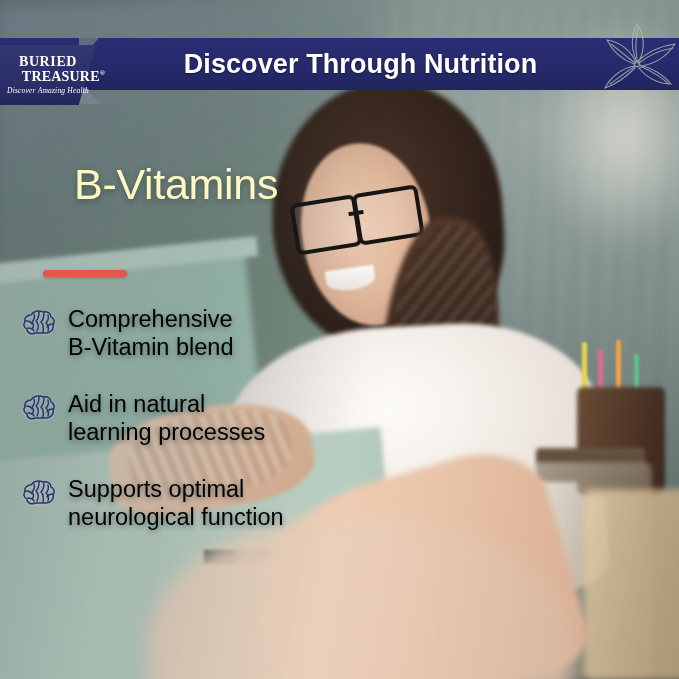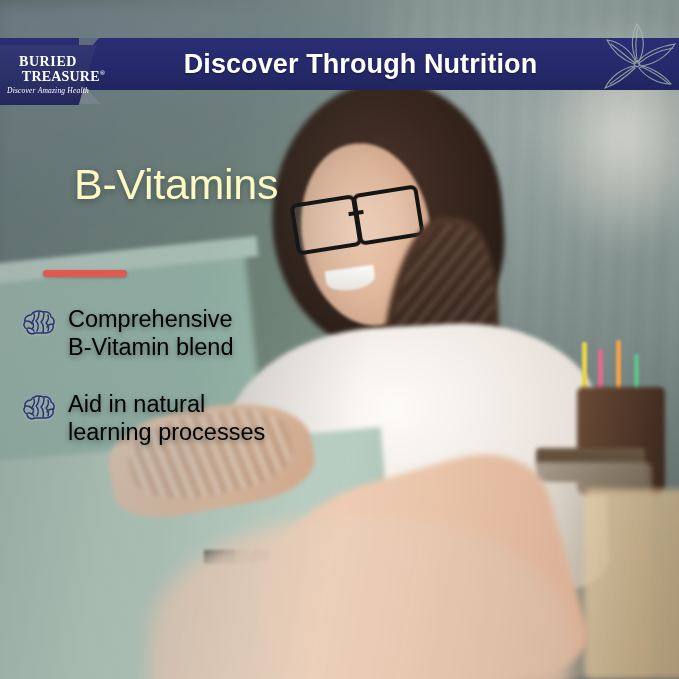--- a/index.html
+++ b/index.html
@@ -404,16 +404,36 @@
             <path d="M6 19 C9 19 11 20 12 22"></path>
           </g>
         </svg>
       </div>
       <div class="bullet-text">
         <div>Aid in natural</div>
         <div>learning processes</div>
       </div>
     </div>
 
+    <div class="bullet">
+      <div class="bullet-icon">
+        <svg width="34" height="28" viewBox="0 0 34 28">
+          <g fill="none" stroke="#2d3272" stroke-width="1.5" stroke-linecap="round" stroke-linejoin="round">
+            <path d="M9 6 C5 6 2 9 3 13 C1 15 2 19 5 20 C5 24 9 26 13 24 L24 24 C29 24 32 20 31 16 C33 13 32 9 29 8 C29 4 25 2 21 3 C17 1 11 2 9 6 Z"></path>
+            <path d="M12 5 C13 8 12 11 10 13 C12 15 12 18 10 20"></path>
+            <path d="M17 3 C17 7 16 10 14 12 C16 14 17 18 15 22"></path>
+            <path d="M22 4 C22 8 21 11 19 13 C21 15 22 18 21 23"></path>
+            <path d="M26 6 C27 9 26 12 24 14 C26 16 27 19 26 22"></path>
+            <path d="M4 12 C7 12 9 13 10 15"></path>
+            <path d="M31 15 C28 15 26 16 25 18"></path>
+            <path d="M6 19 C9 19 11 20 12 22"></path>
+          </g>
+        </svg>
+      </div>
+      <div class="bullet-text">
+        <div>Supports optimal</div>
+        <div>neurological function</div>
+      </div>
+    </div>
 
   </div>
 
 </div>
 
 </body></html>

